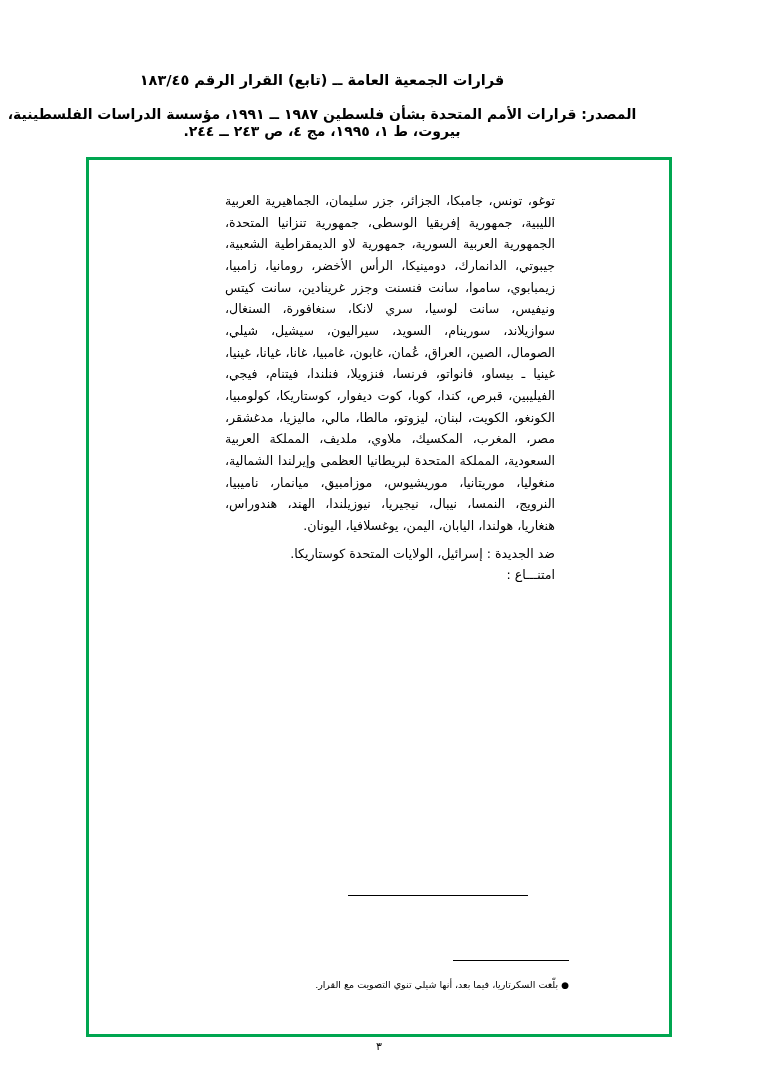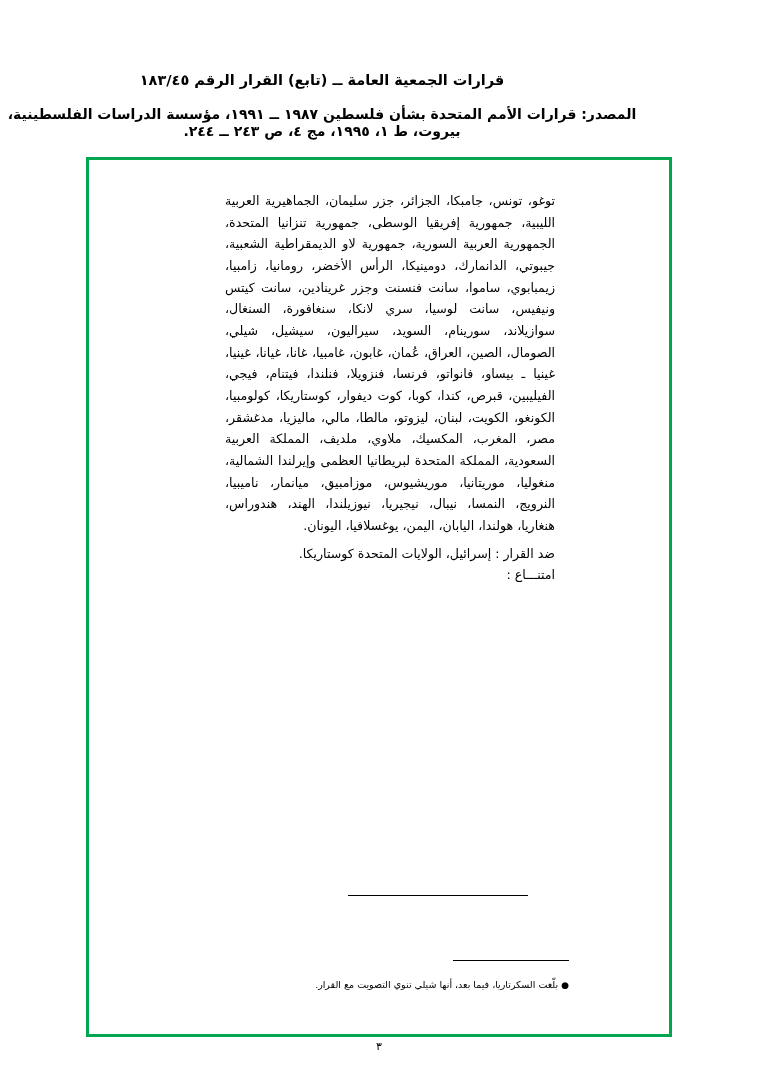--- a/index.html
+++ b/index.html
@@ -151,21 +151,21 @@
 
   <div class="frame">
 
     <div class="content">
 
       <p class="body-par">توغو، تونس، جامبكا، الجزائر، جزر سليمان، الجماهيرية العربية الليبية، جمهورية إفريقيا الوسطى، جمهورية تنزانيا المتحدة، الجمهورية العربية السورية، جمهورية لاو الديمقراطية الشعبية، جيبوتي، الدانمارك، دومينيكا، الرأس الأخضر، رومانيا، زامبيا، زيمبابوي، ساموا، سانت فنسنت وجزر غرينادين، سانت كيتس ونيفيس، سانت لوسيا، سري لانكا، سنغافورة، السنغال، سوازيلاند، سورينام، السويد، سيراليون، سيشيل، شيلي، الصومال، الصين، العراق، عُمان، غابون، غامبيا، غانا، غيانا، غينيا، غينيا ـ بيساو، فانواتو، فرنسا، فنزويلا، فنلندا، فيتنام، فيجي، الفيليبين، قبرص، كندا، كوبا، كوت ديفوار، كوستاريكا، كولومبيا، الكونغو، الكويت، لبنان، ليزوتو، مالطا، مالي، ماليزيا، مدغشقر، مصر، المغرب، المكسيك، ملاوي، ملديف، المملكة العربية السعودية، المملكة المتحدة لبريطانيا العظمى وإيرلندا الشمالية، منغوليا، موريتانيا، موريشيوس، موزامبيق، ميانمار، ناميبيا، النرويج، النمسا، نيبال، نيجيريا، نيوزيلندا، الهند، هندوراس، هنغاريا، هولندا، اليابان، اليمن، يوغسلافيا، اليونان.</p>
 
       <div class="vote-block">
 
         <div class="vote-row">
-          <span class="vote-label">ضد القرار</span>
+          <span class="vote-label">ضد الجديدة</span>
           <span class="vote-colon">:</span>
           <span class="vote-value">إسرائيل، الولايات المتحدة كوستاريكا.</span>
         </div>
 
         <div class="vote-row">
           <span class="vote-label">امتنـــاع</span>
           <span class="vote-colon">:</span>
         </div>
 
 

